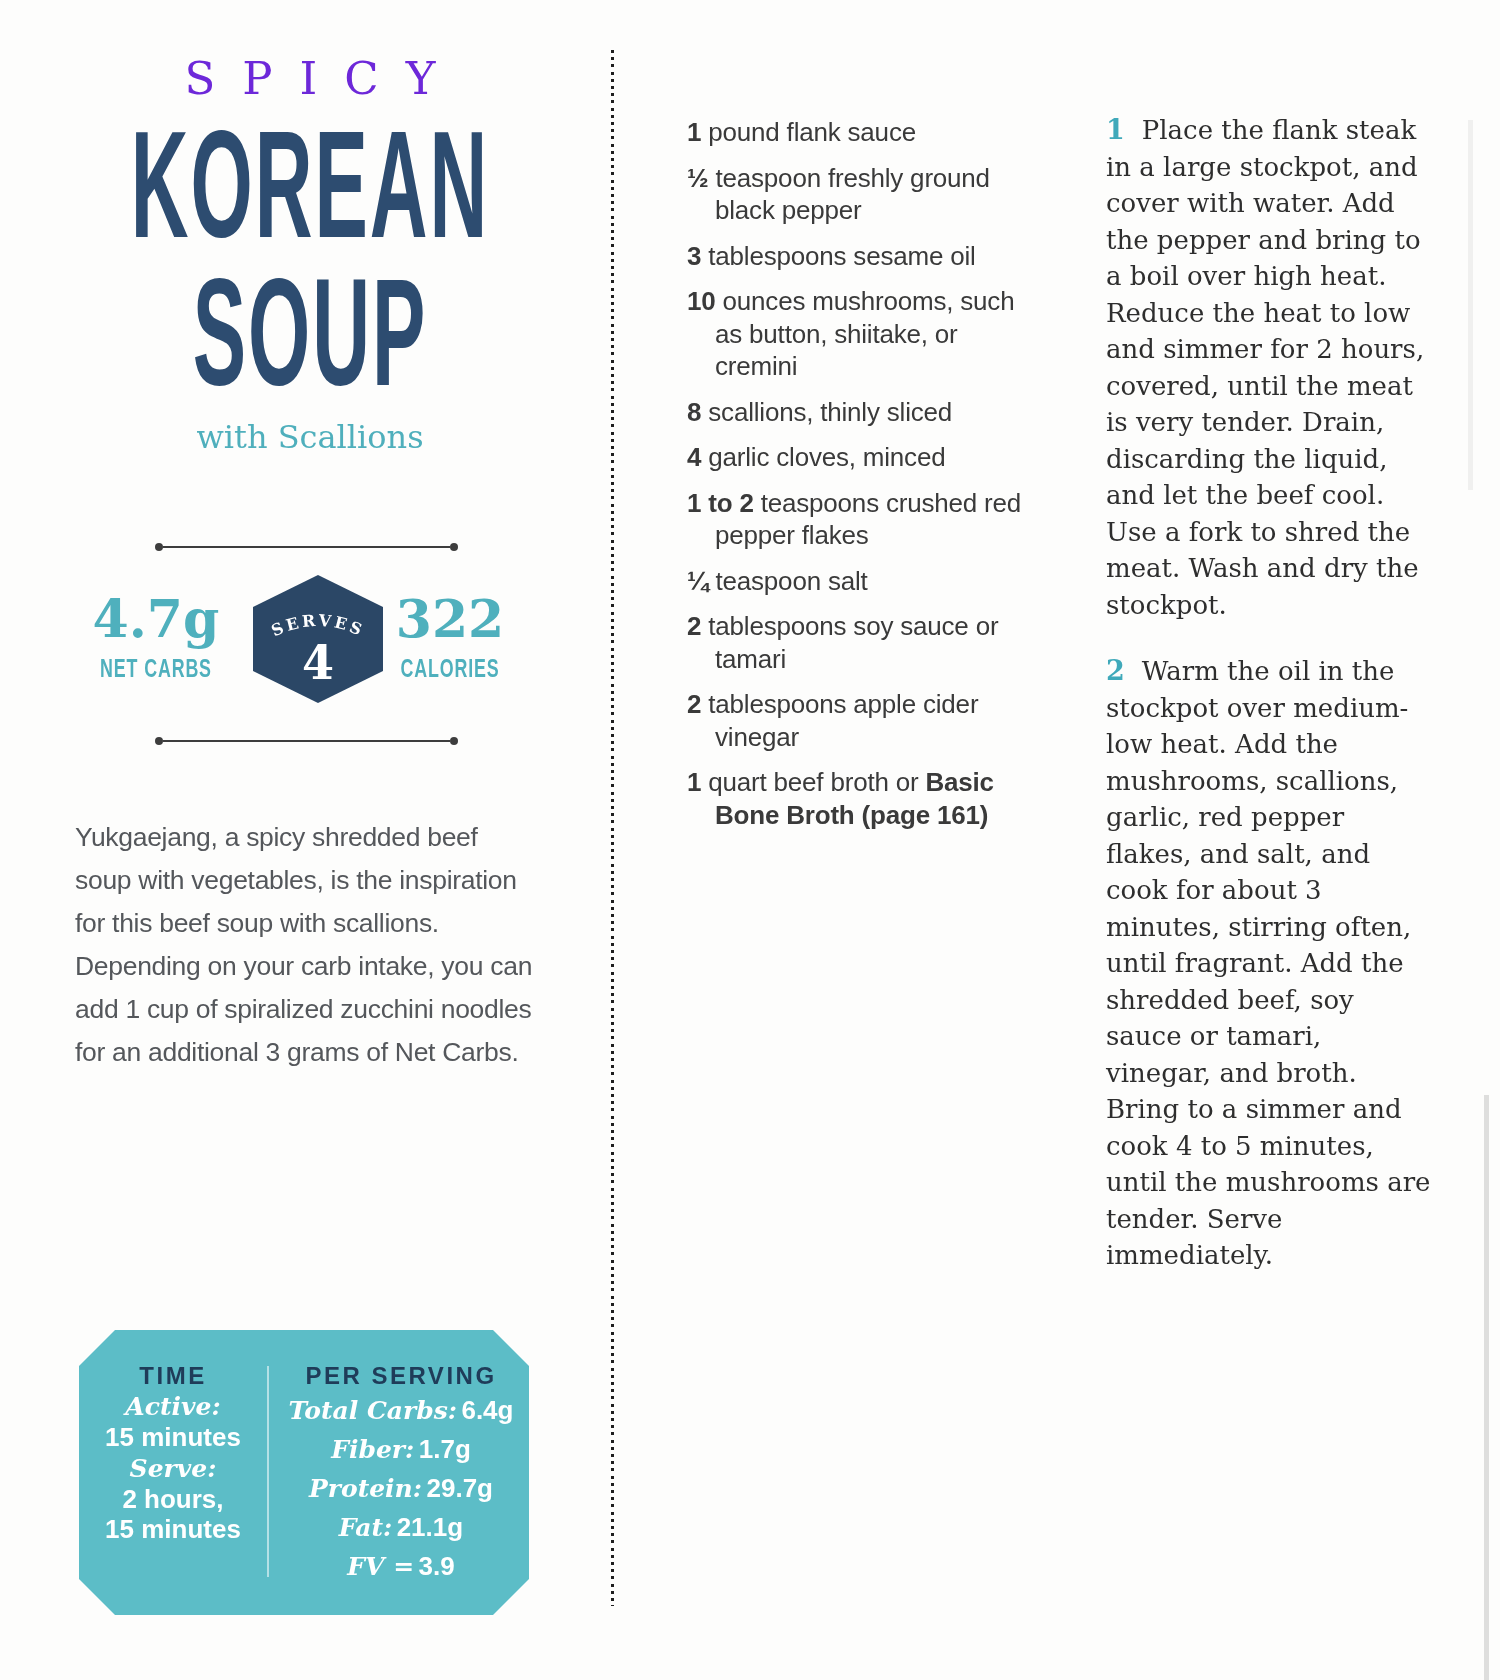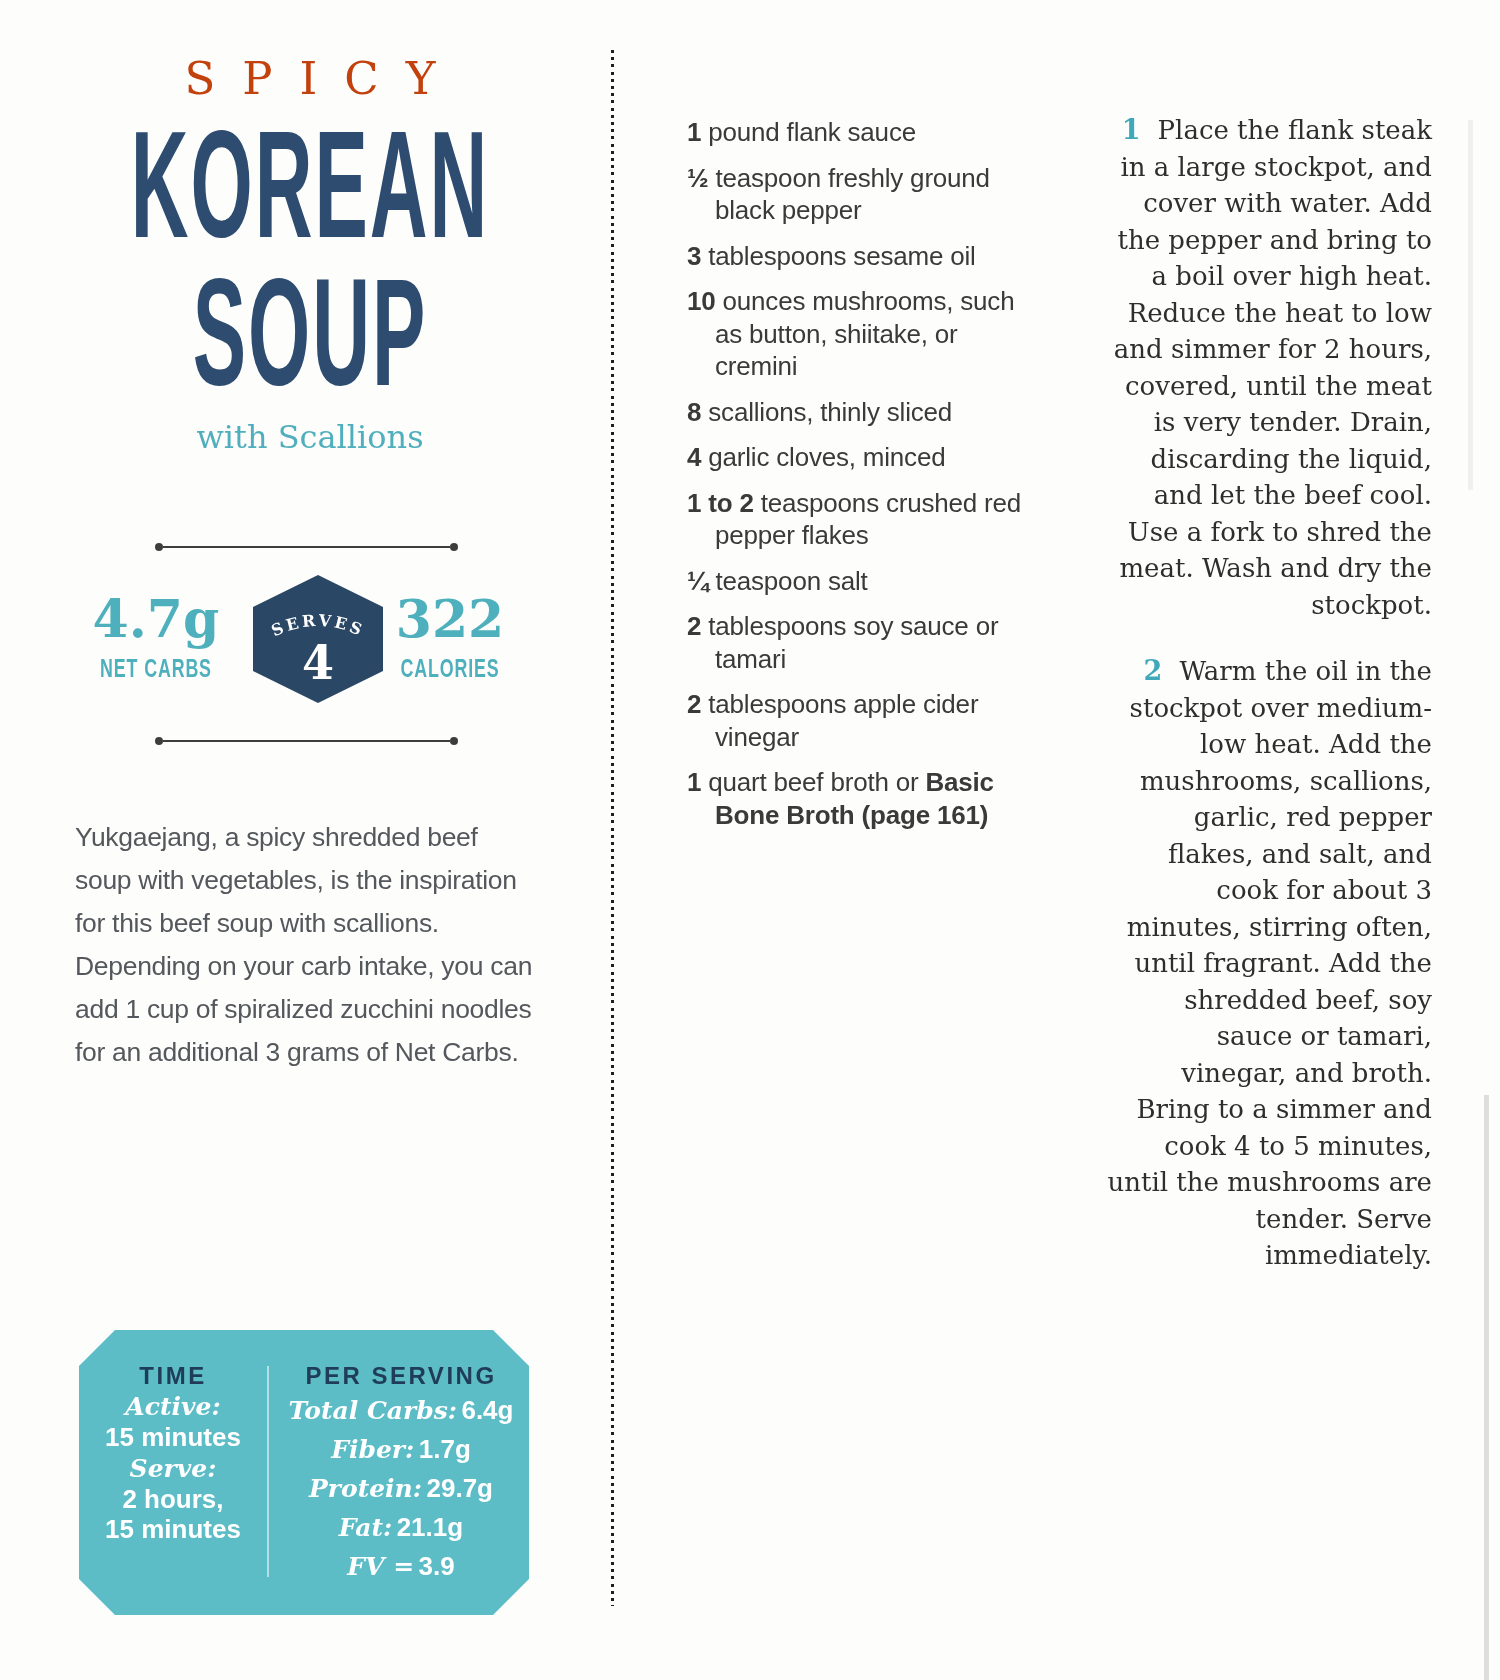--- a/index.html
+++ b/index.html
@@ -4,21 +4,21 @@
 <style>
   html,body { margin:0; padding:0; }
   body {
     width:1500px; height:1680px; position:relative; overflow:hidden;
     background:#fdfdfc; font-family:"Liberation Sans", sans-serif;
   }
 
   
   .kicker {
     position:absolute; left:60px; top:52px; width:500px; text-align:center;
-    font-family:"DejaVu Serif", serif; font-size:45px; color:#c2410c;
+    font-family:"DejaVu Serif", serif; font-size:45px; color:#6d28d9;
     letter-spacing:27px; text-indent:27px; font-weight:400;
   }
   .title-line {
     position:absolute; left:60px; width:500px; text-align:center;
     font-weight:bold; font-size:80px; line-height:80px; letter-spacing:2px;
     color:#2d4c70; transform:scaleY(1.9); transform-origin:top center;
     font-family:"Liberation Sans", sans-serif;
   }
   #title1 { top:110px; }
   #title2 { top:258px; }
@@ -76,21 +76,21 @@
   }
   .ing { padding-left:28px; text-indent:-28px; margin-bottom:13px; }
   .ing .qty { font-weight:bold; }
   .ing .ref { font-weight:bold; }
 
   
   .steps {
     position:absolute; left:1106px; top:112px; width:326px;
     font-family:"DejaVu Serif", serif; font-size:26px; line-height:36.5px; color:#2e2e2e;
   }
-  .step { margin-bottom:30px;text-align:right; }
+  .step { margin-bottom:30px; }
   .step-num { color:#3fa9ba; font-weight:bold; font-size:27px; margin-right:17px; }
 
   
   .edge1 { position:absolute; left:1484px; top:1095px; width:5px; height:585px; background:#bfbfbd; opacity:.5; }
   .edge2 { position:absolute; left:1468px; top:120px;  width:5px; height:370px; background:#d8d8d6; opacity:.35; }
 </style>
 </head>
 <body>
 
 <div class="kicker">SPICY</div>

